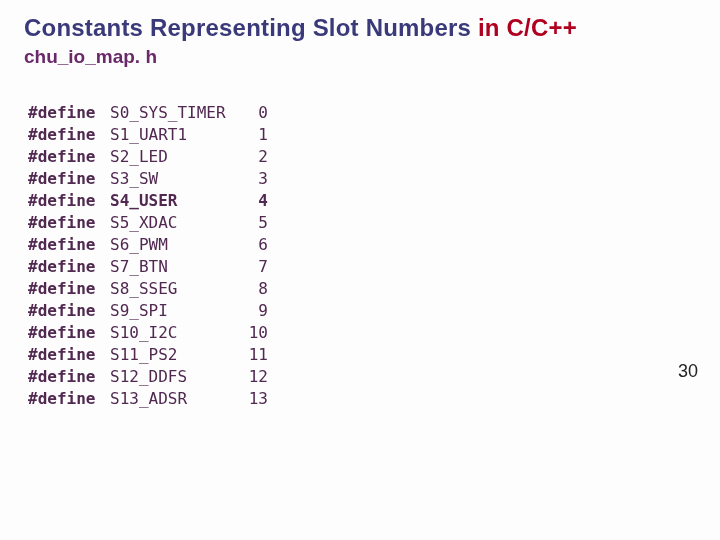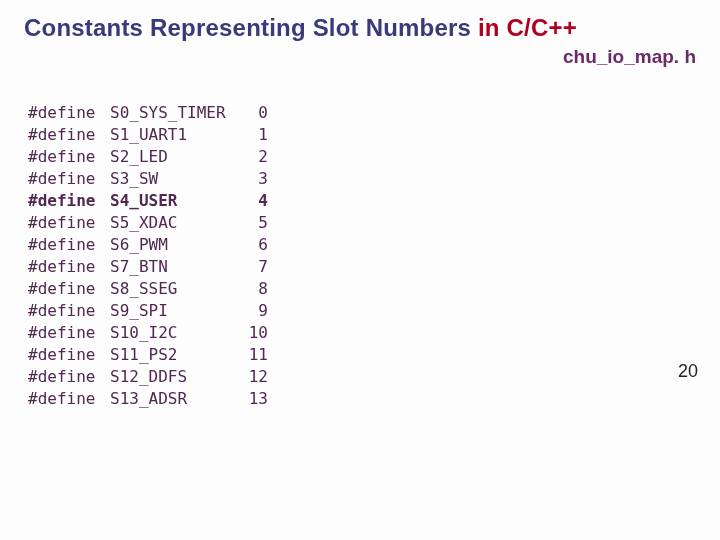--- a/index.html
+++ b/index.html
@@ -26,34 +26,34 @@
     letter-spacing: 0.2px;
     margin: 0 0 4px 0;
   }
   .title .accent {
     color: #b00020;
   }
   .subtitle {
     font-size: 19px;
     font-weight: bold;
     color: #6a2a6a;
-    text-align: right;
+    text-align: left;
     margin: 0 auto 34px auto;
     width: 100%;
   }
   .code-block {
     font-family: "Lucida Console", Consolas, monospace;
     font-size: 16px;
     line-height: 22px;
     color: #502850;
     white-space: pre;
     margin-left: 4px;
   }
   .row { display: flex; }
-  .kw   { display: inline-block; width: 82px; }
+  .kw   { display: inline-block; width: 82px; font-weight: bold; }
   .name { display: inline-block; width: 130px; }
   .val  { display: inline-block; width: 28px; text-align: right; }
   .bold-row { font-weight: bold; }
   .page-num {
     position: absolute;
     right: 22px;
     bottom: 14px;
     font-size: 18px;
     color: #222;
     font-family: Arial, Helvetica, sans-serif;
@@ -65,15 +65,15 @@
 <div class="slide">
 
   <h1 class="title">
     <span>Constants Representing Slot Numbers </span><span class="accent">in C/C++</span>
   </h1>
 
   <div class="subtitle">chu_io_map. h</div>
 
   <div class="code-block" id="code-block"><div class="row"><span class="kw">#define</span><span class="name">S0_SYS_TIMER</span><span class="val">0</span></div><div class="row"><span class="kw">#define</span><span class="name">S1_UART1</span><span class="val">1</span></div><div class="row"><span class="kw">#define</span><span class="name">S2_LED</span><span class="val">2</span></div><div class="row"><span class="kw">#define</span><span class="name">S3_SW</span><span class="val">3</span></div><div class="row bold-row"><span class="kw">#define</span><span class="name">S4_USER</span><span class="val">4</span></div><div class="row"><span class="kw">#define</span><span class="name">S5_XDAC</span><span class="val">5</span></div><div class="row"><span class="kw">#define</span><span class="name">S6_PWM</span><span class="val">6</span></div><div class="row"><span class="kw">#define</span><span class="name">S7_BTN</span><span class="val">7</span></div><div class="row"><span class="kw">#define</span><span class="name">S8_SSEG</span><span class="val">8</span></div><div class="row"><span class="kw">#define</span><span class="name">S9_SPI</span><span class="val">9</span></div><div class="row"><span class="kw">#define</span><span class="name">S10_I2C</span><span class="val">10</span></div><div class="row"><span class="kw">#define</span><span class="name">S11_PS2</span><span class="val">11</span></div><div class="row"><span class="kw">#define</span><span class="name">S12_DDFS</span><span class="val">12</span></div><div class="row"><span class="kw">#define</span><span class="name">S13_ADSR</span><span class="val">13</span></div></div>
 
-  <div class="page-num">20</div>
+  <div class="page-num">30</div>
 
 </div>
 
 </body></html>

